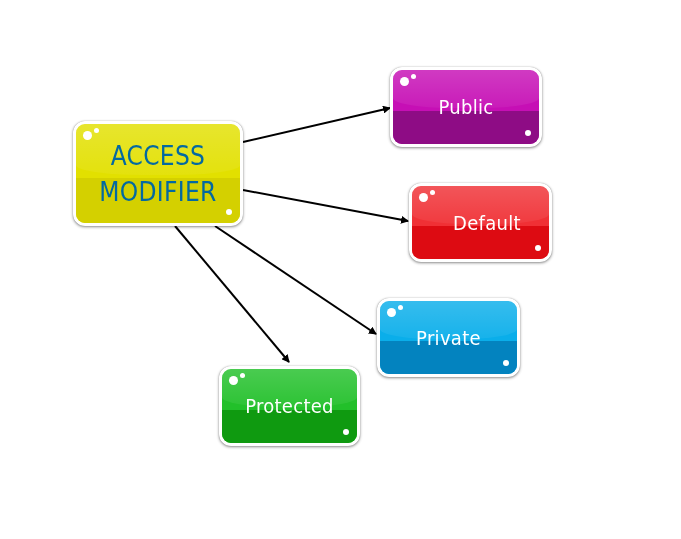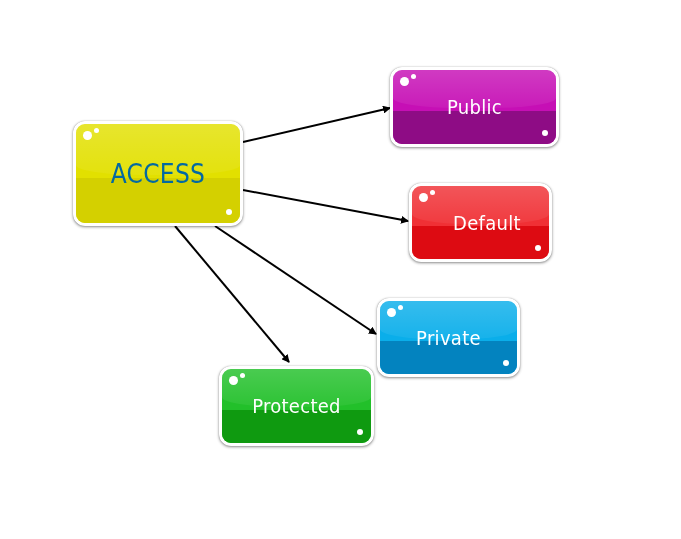--- a/index.html
+++ b/index.html
@@ -20,27 +20,27 @@
       pointer-events:none;
     }
     .node .dot-big { position:absolute; width:9px; height:9px; border-radius:50%; background:#fff; left:7px; top:7px; }
     .node .dot-small { position:absolute; width:5px; height:5px; border-radius:50%; background:#fff; left:18px; top:4px; }
     .node .dot-br { position:absolute; width:6px; height:6px; border-radius:50%; background:#fff; right:8px; bottom:8px; }
     .label { position:relative; z-index:2; color:#ffffff; font-size:20px; letter-spacing:0.3px;
              font-family:"DejaVu Sans Condensed","DejaVu Sans", sans-serif; font-stretch:condensed; }
     #root { left:73px; top:121px; width:170px; height:105px; background:#e2e000; }
     #root .bottom { position:absolute; left:0; right:0; bottom:0; height:45%; background:#d4d000; }
     #root .label { color:#0369a1; font-size:26px; line-height:36px; }
-    #public { left:390px; top:67px; width:169px; height:80px; background:#c60fb5; }
+    #public { left:390px; top:67px; width:152px; height:80px; background:#c60fb5; }
     #public .bottom { position:absolute; left:0; right:0; bottom:0; height:45%; background:#8e0c85; }
     #default { left:409px; top:183px; width:143px; height:79px; background:#f03035;padding-left:13px; }
     #default .bottom { position:absolute; left:0; right:0; bottom:0; height:45%; background:#dd0b12; }
     #private { left:377px; top:298px; width:143px; height:79px; background:#0aaeea;align-items:center; }
     #private .bottom { position:absolute; left:0; right:0; bottom:0; height:45%; background:#0383bf; }
-    #protected { left:219px; top:366px; width:155px; height:80px; background:#22c02a; }
+    #protected { left:219px; top:366px; width:141px; height:80px; background:#22c02a; }
     #protected .bottom { position:absolute; left:0; right:0; bottom:0; height:45%; background:#0f9a10; }
   </style>
 </head>
 <body>
 
 <svg class="arrows" viewBox="0 0 681 539">
   <defs>
     <marker id="ah" markerWidth="8" markerHeight="8" refX="7" refY="4" orient="auto" markerUnits="userSpaceOnUse">
       <path d="M0,0 L8,4 L0,8 Z" fill="#000"></path>
     </marker>
@@ -52,20 +52,21 @@
 </svg>
 
 <div class="node" id="root">
   <div class="bottom"></div>
   <div class="gloss"></div>
   <span class="dot-big"></span>
   <span class="dot-small"></span>
   <span class="dot-br"></span>
   <div class="label">
     <div>ACCESS</div>
+    <div>MODIFIER</div>
   </div>
 </div>
 
 <div class="node" id="public">
   <div class="bottom"></div>
   <div class="gloss"></div>
   <span class="dot-big"></span>
   <span class="dot-small"></span>
   <span class="dot-br"></span>
   <span class="label">Public</span>

